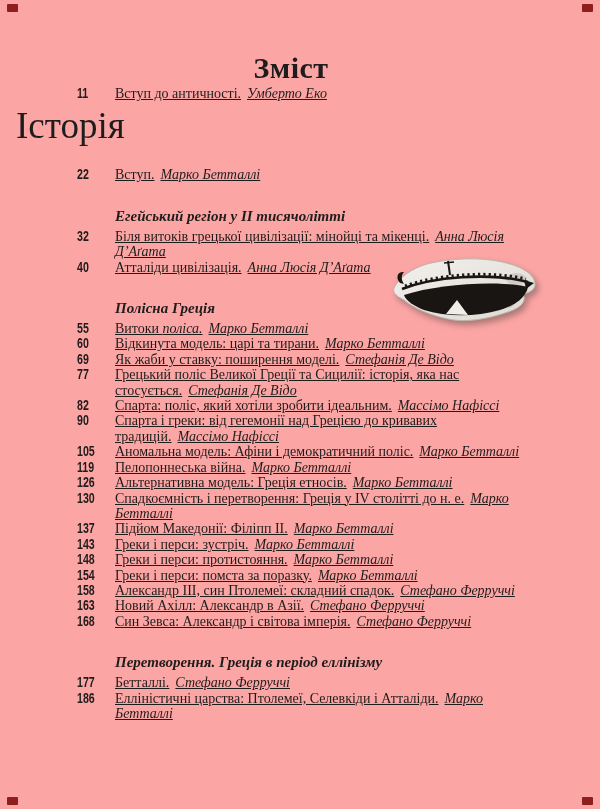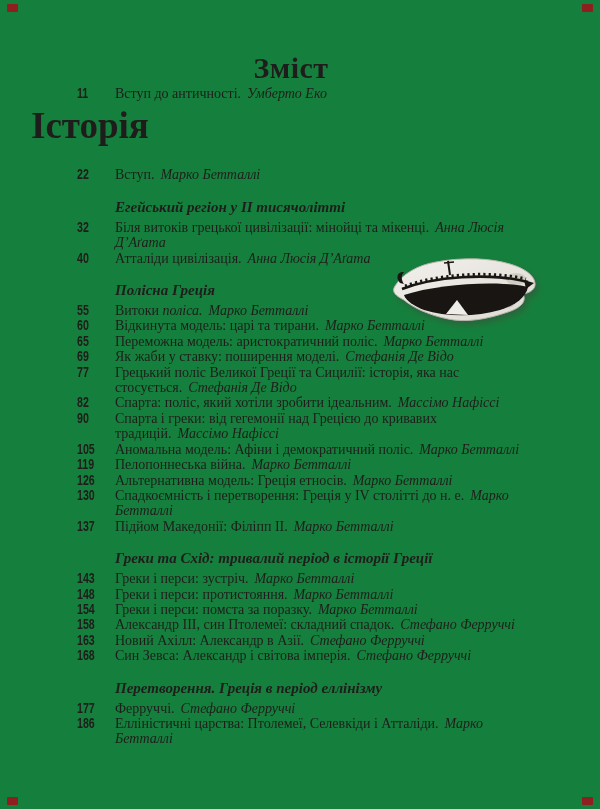--- a/index.html
+++ b/index.html
@@ -1,40 +1,40 @@
 <!DOCTYPE html>
 <html><head>
 <meta charset="utf-8">
 <style>
   html,body { margin:0; padding:0; background:#ffffff; }
   .page {
-    position:relative; width:600px; height:809px; background:#15803d;
+    position:relative; width:600px; height:809px; background:#fca5a5;
     font-family:"Liberation Serif", serif; color:#1f1d1b; overflow:hidden;
   }
   .toc-title {
     margin:50px 0 0 0; width:582px; text-align:center;
     font-size:30px; line-height:36px; font-weight:bold; letter-spacing:0.5px;
   }
   .front-entry-wrap { margin-top:9px; }
   .part-heading {
-    margin:4px 0 0 31px; font-size:37px; line-height:42px; font-weight:bold;
+    margin:4px 0 0 16px; font-size:37px; line-height:42px; font-weight:normal;
   }
   .toc-list { margin:0; padding:0 0 0 77px; }
   .toc-group.first { margin-top:20px; }
   .section-header {
-    margin:15px 0 4px 38px; font-size:15px; line-height:18px;
+    margin:24px 0 4px 38px; font-size:15px; line-height:18px;
     font-weight:bold; font-style:italic;
   }
   .entry { font-size:14px; line-height:15.4px; }
   .entry .num {
     display:inline-block; width:38px; vertical-align:top;
     font-family:"Liberation Sans", sans-serif; font-weight:bold; font-size:14px;
     transform:scaleX(0.76); transform-origin:0 50%;
   }
-  .entry .etext { display:inline-block; width:422px; vertical-align:top; }
+  .entry .etext { display:inline-block; width:422px; vertical-align:top;text-decoration:underline; }
   .entry .seg-italic { font-style:italic; }
   .entry .author { font-style:italic; margin-left:6px; }
   .artifact {
     position:absolute; left:388px; top:255px; width:152px; height:72px;
     filter:drop-shadow(3px 4px 3px rgba(70,64,58,0.45));
   }
   .corner { position:absolute; width:11px; height:8px; border-radius:1px; }
   .corner.tl { left:7px;  top:4px; }
   .corner.tr { right:7px; top:4px; }
   .corner.bl { left:7px;  bottom:4px; }
@@ -64,43 +64,41 @@
       </div>
       <div class="toc-group">
         <h3 class="section-header">Егейський регіон у II тисячолітті</h3>
         <div class="entry"><span class="num">32</span><span class="etext"><span class="seg">Біля витоків грецької цивілізації: мінойці та мікенці.</span><span class="author">Анна Люсія Д’Аґата</span></span></div>
         <div class="entry"><span class="num">40</span><span class="etext"><span class="seg">Атталіди цивілізація.</span><span class="author">Анна Люсія Д’Аґата</span></span></div>
       </div>
       <div class="toc-group">
         <h3 class="section-header">Полісна Греція</h3>
         <div class="entry"><span class="num">55</span><span class="etext"><span class="seg">Витоки </span><span class="seg-italic">поліса.</span><span class="author">Марко Бетталлі</span></span></div>
         <div class="entry"><span class="num">60</span><span class="etext"><span class="seg">Відкинута модель: царі та тирани.</span><span class="author">Марко Бетталлі</span></span></div>
-        <div class="entry"><span class="num">65</span><span class="etext"><span class="seg">Переможна модель: аристократичний поліс.</span><span class="author">Марко Бетталлі</span></span></div>
         <div class="entry"><span class="num">69</span><span class="etext"><span class="seg">Як жаби у ставку: поширення моделі.</span><span class="author">Стефанія Де Відо</span></span></div>
         <div class="entry"><span class="num">77</span><span class="etext"><span class="seg">Грецький поліс Великої Греції та Сицилії: історія, яка нас стосується.</span><span class="author">Стефанія Де Відо</span></span></div>
         <div class="entry"><span class="num">82</span><span class="etext"><span class="seg">Спарта: поліс, який хотіли зробити ідеальним.</span><span class="author">Массімо Нафіссі</span></span></div>
         <div class="entry"><span class="num">90</span><span class="etext"><span class="seg">Спарта і греки: від гегемонії над Грецією до кривавих традицій.</span><span class="author">Массімо Нафіссі</span></span></div>
         <div class="entry"><span class="num">105</span><span class="etext"><span class="seg">Аномальна модель: Афіни і демократичний поліс.</span><span class="author">Марко Бетталлі</span></span></div>
         <div class="entry"><span class="num">119</span><span class="etext"><span class="seg">Пелопоннеська війна.</span><span class="author">Марко Бетталлі</span></span></div>
         <div class="entry"><span class="num">126</span><span class="etext"><span class="seg">Альтернативна модель: Греція етносів.</span><span class="author">Марко Бетталлі</span></span></div>
         <div class="entry"><span class="num">130</span><span class="etext"><span class="seg">Спадкоємність і перетворення: Греція у IV столітті до н. е.</span><span class="author">Марко Бетталлі</span></span></div>
         <div class="entry"><span class="num">137</span><span class="etext"><span class="seg">Підйом Македонії: Філіпп II.</span><span class="author">Марко Бетталлі</span></span></div>
       </div>
       <div class="toc-group">
-        <h3 class="section-header">Греки та Схід: тривалий період в історії Греції</h3>
         <div class="entry"><span class="num">143</span><span class="etext"><span class="seg">Греки і перси: зустріч.</span><span class="author">Марко Бетталлі</span></span></div>
         <div class="entry"><span class="num">148</span><span class="etext"><span class="seg">Греки і перси: протистояння.</span><span class="author">Марко Бетталлі</span></span></div>
         <div class="entry"><span class="num">154</span><span class="etext"><span class="seg">Греки і перси: помста за поразку.</span><span class="author">Марко Бетталлі</span></span></div>
         <div class="entry"><span class="num">158</span><span class="etext"><span class="seg">Александр III, син Птолемеї: складний спадок.</span><span class="author">Стефано Ферруччі</span></span></div>
         <div class="entry"><span class="num">163</span><span class="etext"><span class="seg">Новий Ахілл: Александр в Азії.</span><span class="author">Стефано Ферруччі</span></span></div>
         <div class="entry"><span class="num">168</span><span class="etext"><span class="seg">Син Зевса: Александр і світова імперія.</span><span class="author">Стефано Ферруччі</span></span></div>
       </div>
       <div class="toc-group">
         <h3 class="section-header">Перетворення. Греція в період еллінізму</h3>
-        <div class="entry"><span class="num">177</span><span class="etext"><span class="seg">Ферруччі.</span><span class="author">Стефано Ферруччі</span></span></div>
+        <div class="entry"><span class="num">177</span><span class="etext"><span class="seg">Бетталлі.</span><span class="author">Стефано Ферруччі</span></span></div>
         <div class="entry"><span class="num">186</span><span class="etext"><span class="seg">Елліністичні царства: Птолемеї, Селевкіди і Атталіди.</span><span class="author">Марко Бетталлі</span></span></div>
       </div>
     </div>
 
   <svg class="artifact" viewBox="0 0 152 72" xmlns="http://www.w3.org/2000/svg" aria-hidden="true">
     <defs>
       <linearGradient id="sherdGrad" x1="0" y1="0" x2="1" y2="1">
         <stop offset="0" stop-color="#f3f1ed"></stop>
         <stop offset="1" stop-color="#ddd9d2"></stop>
       </linearGradient>

